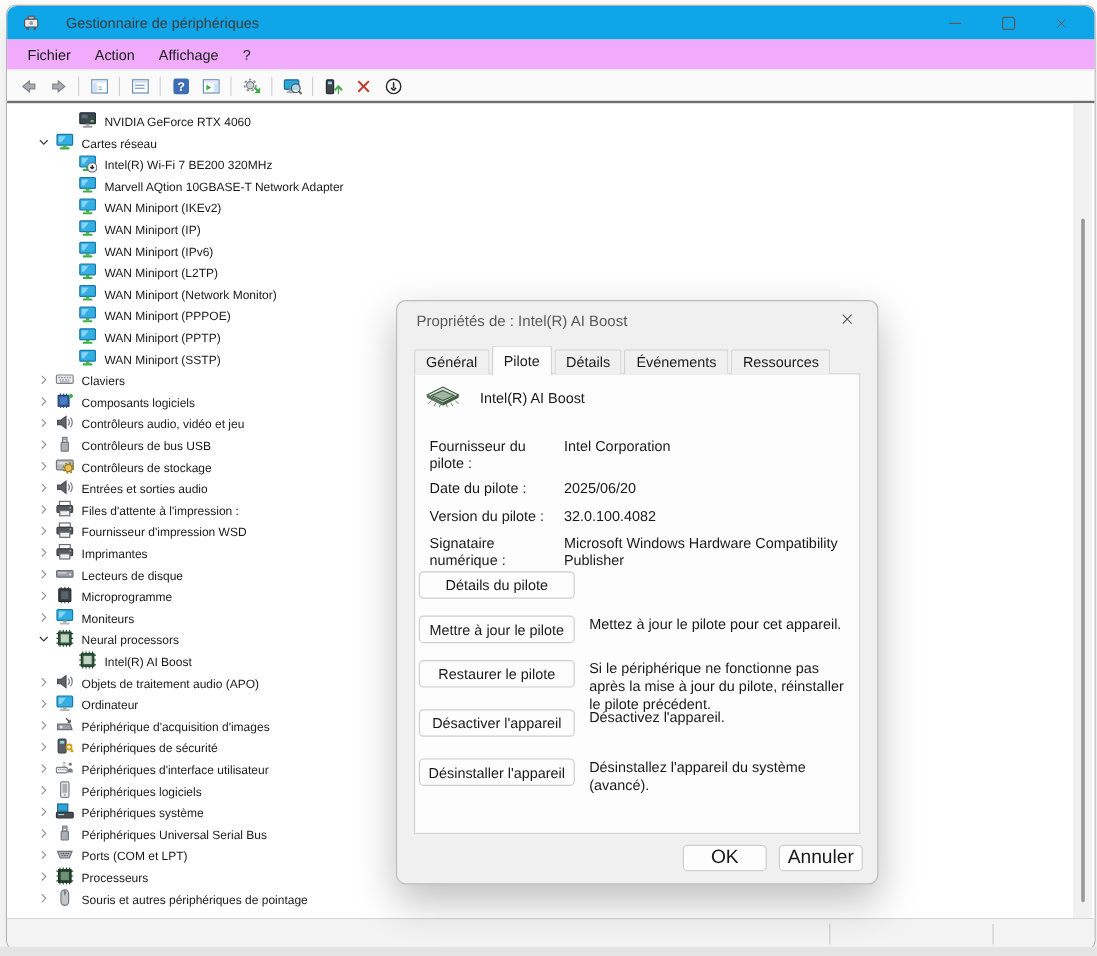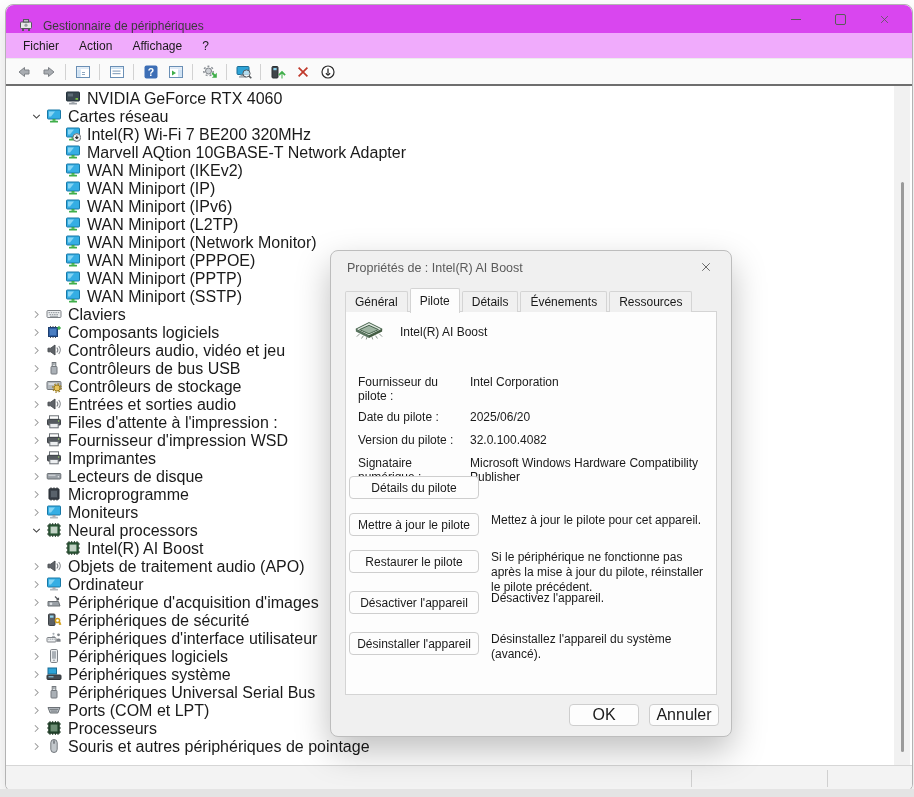--- a/index.html
+++ b/index.html
@@ -3,41 +3,41 @@
 <meta charset="utf-8">
 <style>
   html,body{margin:0;padding:0;}
   body{width:914px;height:797px;position:relative;overflow:hidden;background:#ffffff;
        font-family:"Liberation Sans",sans-serif;color:#1a1a1a;}
   .desktop-bottom{position:absolute;left:0;right:0;bottom:0;height:8px;background:#e4e4e4;}
 
   
   .window{position:absolute;left:5px;top:4px;width:906px;height:786px;background:#fff;
           border:1px solid #b3b3b3;border-radius:8px;box-shadow:0 10px 24px rgba(0,0,0,.14);}
-  .titlebar{height:28px;background:#d946ef;border-radius:8px 8px 0 0;display:flex;align-items:flex-end;padding:0 6px 0 12px;}
+  .titlebar{height:28px;background:#0ea5e9;border-radius:8px 8px 0 0;display:flex;align-items:center;padding:0 6px 0 12px;gap:12px;}
   .app-icon{width:16px;height:16px;display:inline-flex;}
   .title-text{font-size:12px;color:#3b3b3b;margin-left:9px;}
   .win-controls{margin-left:auto;display:flex;height:28px;}
   .win-btn{width:44px;height:28px;display:flex;align-items:center;justify-content:center;}
   .glyph-min{width:10px;height:1px;background:#5a5a5a;}
   .glyph-max{width:9px;height:9px;border:1px solid #5a5a5a;border-radius:2px;}
   .glyph-close{width:11px;height:11px;display:inline-flex;}
 
   .menubar{height:25px;background:#f0abfc;display:flex;align-items:center;padding-left:7px;font-size:12px;}
   .menu-item{padding:4px 10px;cursor:default;}
   .toolbar{height:25px;background:#fafafa;border-top:1px solid #ececec;border-bottom:1px solid #d8d8d8;
            display:flex;align-items:center;padding-left:5px;}
   .tb-btn{width:25px;height:22px;display:flex;align-items:center;justify-content:center;}
   .tb-btn svg{width:16px;height:16px;}
   .tb-sep{width:1px;height:16px;background:#d2d2d2;margin:0 4px;}
 
   .content{position:absolute;top:79px;bottom:25px;left:0;right:0;background:#fff;
            border-top:2px solid #6e6e6e;overflow:hidden;}
   .tree{padding-top:4px;}
-  .row{height:18px;display:flex;align-items:flex-start;font-size:16px;white-space:nowrap;}
+  .row{height:18px;display:flex;align-items:flex-end;font-size:10px;white-space:nowrap;}
   .row.l1{padding-left:22px;}
   .row.l2{padding-left:41px;}
   .chev{width:16px;height:16px;flex:none;display:flex;align-items:center;justify-content:center;}
   .chev svg{width:13px;height:13px;}
   .ticon{width:16px;height:16px;flex:none;margin:0 6px 0 2px;display:flex;align-items:center;justify-content:center;}
   .ticon svg{width:16px;height:16px;}
 
   .scroll-track{position:absolute;top:0;bottom:0;right:2px;width:16px;background:#f1f1f1;}
   .scroll-thumb{position:absolute;right:6px;width:3px;top:96px;height:570px;background:#9a9a9a;border-radius:2px;}
 
@@ -57,21 +57,21 @@
   .dlg-tabs{position:absolute;left:14px;top:36px;height:25px;display:flex;align-items:flex-end;z-index:3;}
   .tab{height:20px;padding:0 9px;font-size:12px;display:flex;align-items:center;background:#f0f0f0;
        border:1px solid #d4d4d4;border-bottom:none;margin-right:2px;border-radius:2px 2px 0 0;position:relative;}
   .tab.active{height:24px;background:#fdfdfd;z-index:4;margin-bottom:-1px;}
 
   .page{position:absolute;left:14px;top:60px;width:370px;height:382px;background:#fdfdfd;border:1px solid #d4d4d4;}
   .device-head{position:absolute;left:8px;top:8px;display:flex;align-items:center;}
   .device-head .dicon{width:32px;height:24px;display:inline-flex;}
   .device-head .dname{font-size:12px;margin-left:14px;}
 
-  .fields{position:absolute;left:12px;top:63px;right:6px;}
+  .fields{position:absolute;left:12px;top:53px;right:6px;}
   .field{display:flex;margin-bottom:7px;min-height:16px;font-size:12px;}
   .flabel{width:112px;flex:none;}
   .fvalue{width:238px;line-height:14px;}
 
   .action{position:absolute;left:3px;right:8px;}
   .action-btn{position:absolute;left:0;top:0;width:130px;height:23px;background:#fdfdfd;border:1px solid #cecece;
               border-radius:4px;font-size:12px;font-family:"Liberation Sans",sans-serif;color:#1a1a1a;}
   .action-desc{margin-left:142px;font-size:12px;line-height:15px;}
   .a0{top:164px;text-decoration:underline;} .a1{top:201px;} .a2{top:238px;} .a3{top:279px;} .a4{top:320px;}
 

